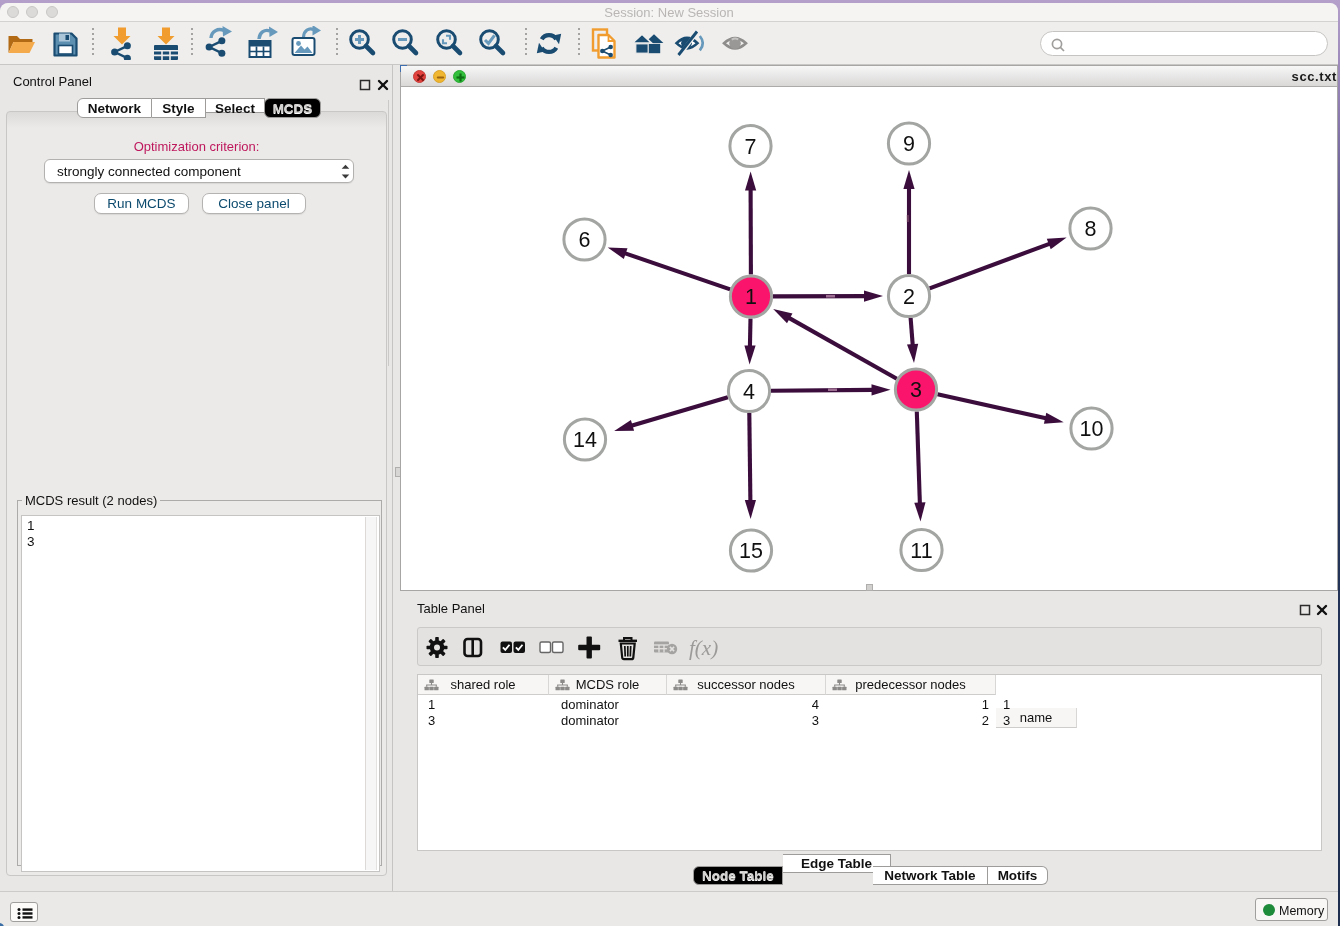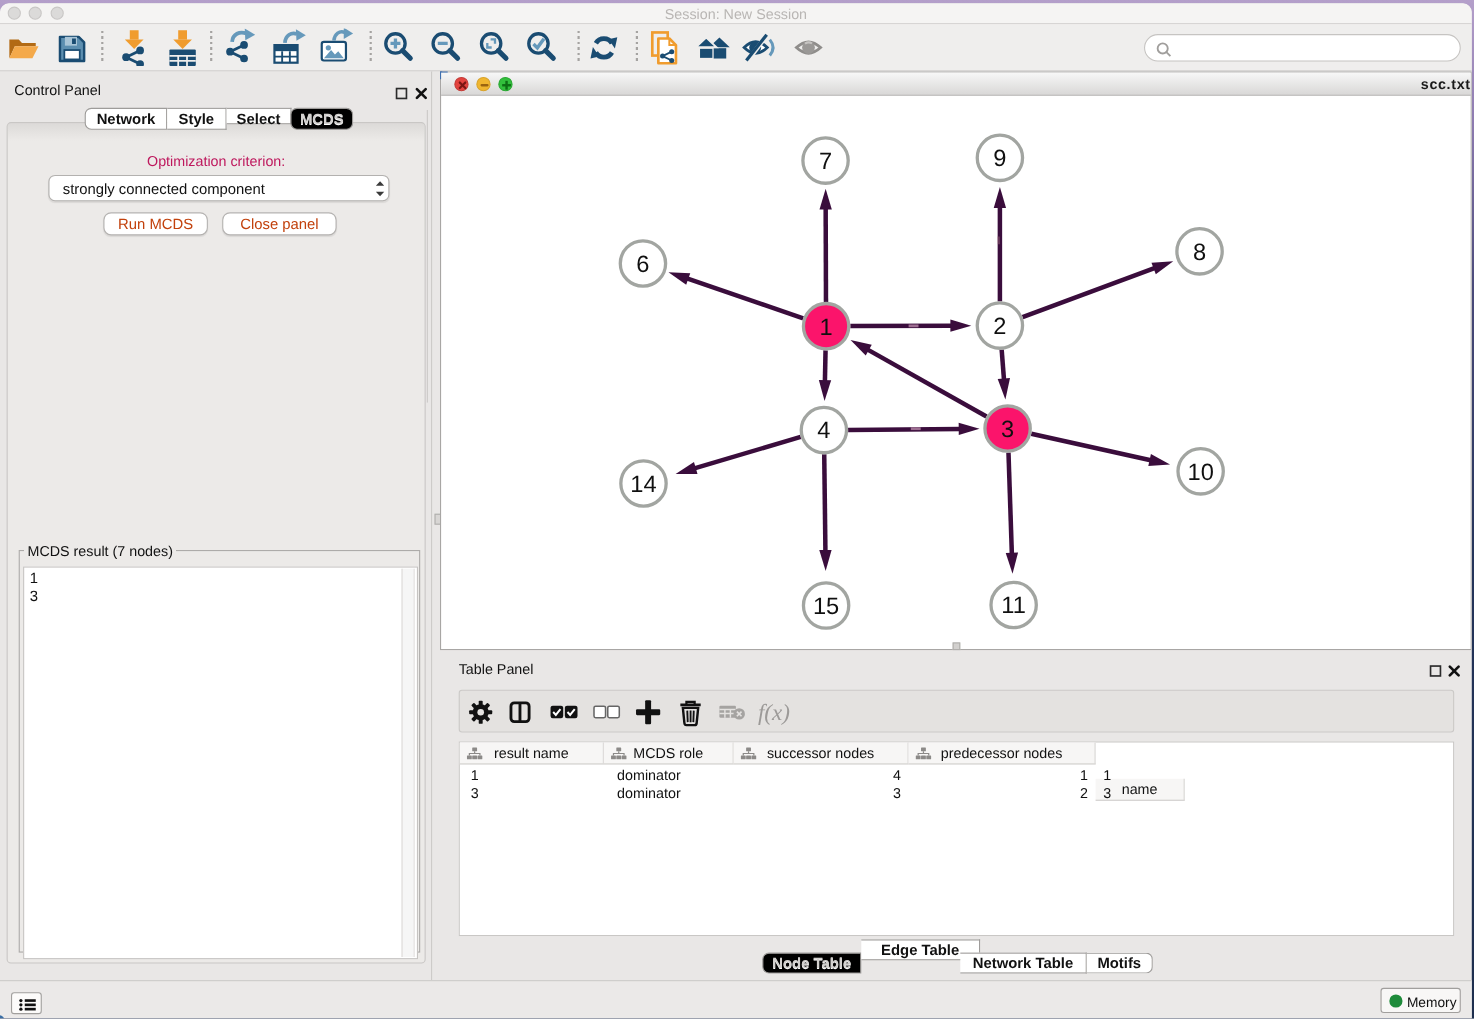--- a/index.html
+++ b/index.html
@@ -12,21 +12,21 @@
 #wintitle { position:absolute; top:2px; left:0; width:100%; text-align:center; font-size:13px; color:#b9b6b4; }
 #toolbar { position:absolute; left:0; top:19px; width:100%; height:43px; background:#efeeed; border-bottom:1px solid #c9c7c5; }
 .tbsep { position:absolute; top:6px; height:30px; width:2px; background:repeating-linear-gradient(#a5a3a1 0 2px, rgba(0,0,0,0) 2px 5px); }
 #searchbox { position:absolute; left:1040px; top:9px; width:288px; height:25px; background:#fff; border:1px solid #c6c4c2; border-radius:13px; }
 
 #cp { position:absolute; left:0; top:62px; width:393px; height:829px; background:#e9e7e6; border-right:1px solid #c6c4c2; }
 .paneltitle { font-size:13px; color:#111; }
 .tabseg { position:absolute; background:#fff; border:1px solid #9e9c9a; font-size:13.5px; font-weight:bold; color:#111; text-align:center; }
 .tabsel { background:#000000; color:#d2d0ce; text-shadow:0 1px 0 #fff; }
 #cppanel { position:absolute; left:6px; top:46px; width:381px; height:765px; border:1px solid #c9c7c5; border-radius:4px; background:linear-gradient(#dcdad8 0%, #eceae8 16px, #eceae8 100%); }
-.btn { position:absolute; background:#fff; border:1px solid #b5b3b1; border-radius:7px; font-size:13.5px; color:#c2410c; text-align:center; box-shadow:0 1px 1px rgba(0,0,0,0.08); }
+.btn { position:absolute; background:#fff; border:1px solid #b5b3b1; border-radius:7px; font-size:13.5px; color:#0c4a6e; text-align:center; box-shadow:0 1px 1px rgba(0,0,0,0.08); }
 
 #scc { position:absolute; left:400px; top:62px; width:938px; height:526px; border:1px solid #a8a6a4; background:#fff; }
 #scctitle { position:absolute; left:0; top:0; width:100%; height:21px; background:linear-gradient(#f7f7f7,#d9d8d7); border-bottom:1px solid #adabaa; }
 .fl { position:absolute; top:4px; width:13px; height:13px; border-radius:50%; }
 
 #tp { position:absolute; left:400px; top:594px; width:938px; height:294px; }
 #tptools { position:absolute; left:17px; top:30px; width:905px; height:39px; background:#e4e2e0; border:1px solid #cbc9c7; border-radius:3px; }
 #tbl { position:absolute; left:17px; top:77px; width:905px; height:177px; background:#fff; border:1px solid #c9c7c5; }
 .hcell { position:absolute; top:0; height:20px; background:#f7f6f5; border-right:1px solid #d9d7d5; border-bottom:1px solid #cfcdcb; font-size:13px; color:#111; text-align:center; line-height:20px; }
 .cell { position:absolute; font-size:13px; color:#111; line-height:16px; }
@@ -204,21 +204,21 @@
     <div style="position:absolute;left:44px;top:94px;width:310px;height:24px;background:#fff;border:1px solid #b3b1af;border-radius:6px;box-shadow:0 1px 1px rgba(0,0,0,0.08);">
       <div style="position:absolute;left:12px;top:4px;font-size:13.5px;color:#111;">strongly connected component</div>
       <svg class="icon" style="left:294px;top:3px;" width="13" height="18" viewBox="0 0 13 18">
           <polygon points="6.5,1.8 10.3,5.8 2.7,5.8" fill="#3a3a3a"></polygon>
           <polygon points="2.7,11.4 10.3,11.4 6.5,15.4" fill="#3a3a3a"></polygon>
         </svg>
     </div>
     <div class="btn" style="left:94px;top:128px;width:95px;height:21px;line-height:20px;">Run MCDS</div>
     <div class="btn" style="left:202px;top:128px;width:104px;height:21px;line-height:20px;">Close panel</div>
     <fieldset style="position:absolute;left:17px;top:428px;width:365px;height:373px;border:1px solid #adaba9;">
-      <legend style="font-size:13px;color:#111;margin-left:4px;padding:0 3px;">MCDS result (7 nodes)</legend>
+      <legend style="font-size:13px;color:#111;margin-left:4px;padding:0 3px;">MCDS result (2 nodes)</legend>
       <div style="position:absolute;left:3px;top:7px;width:359px;height:357px;background:#fff;border:1px solid #c6c4c2;">
         <div style="position:absolute;left:5px;top:2px;font-size:13.5px;line-height:16px;color:#111;">1<br>3</div>
         <div style="position:absolute;right:2px;top:1px;width:12px;height:353px;background:#f6f6f6;border-left:1px solid #dcdad8;border-right:1px solid #e4e2e0;"></div>
       </div>
     </fieldset>
   </div>
   <div class="abs" style="left:393px;top:62px;width:7px;height:829px;background:#e9e7e6;"></div>
   <div class="abs" style="left:388px;top:97px;width:1px;height:266px;background:#cbc9c7;"></div>
   <div class="abs" style="left:395px;top:464px;width:6px;height:10px;background:#d8d6d4;border:1px solid #b0aeac;"></div>
 
@@ -355,21 +355,21 @@
           </g>
           <circle cx="254" cy="21" r="5.2" fill="#a5a3a1"></circle>
           <g stroke="#e4e2e0" stroke-width="1.5">
             <line x1="251.9" y1="18.9" x2="256.1" y2="23.1"></line>
             <line x1="256.1" y1="18.9" x2="251.9" y2="23.1"></line>
           </g>
           <text x="271" y="27" font-size="21" font-style="italic" font-family="Liberation Serif, serif" fill="#9c9a98">f(x)</text>
         </svg>
       </div>
     <div id="tbl">
-      <div class="hcell" style="left:0;width:131px;">result name</div>
+      <div class="hcell" style="left:0;width:131px;">shared role</div>
       <div class="hcell" style="left:131px;width:118px;">MCDS role</div>
       <div class="hcell" style="left:249px;width:159px;">successor nodes</div>
       <div class="hcell" style="left:408px;width:170px;">predecessor nodes</div>
       <div class="hcell" style="left:578px;width:81px;margin-top:33px;">name</div>
       <svg class="icon" style="left:6px;top:4px;" width="15" height="12" viewBox="0 0 15 12">
           <g fill="#8c8a88">
             <rect x="5.3" y="0.5" width="4.4" height="3.4" rx="0.5"></rect>
             <rect x="0.5" y="7.8" width="4.4" height="3.4" rx="0.5"></rect>
             <rect x="5.3" y="7.8" width="4.4" height="3.4" rx="0.5"></rect>
             <rect x="10.1" y="7.8" width="4.4" height="3.4" rx="0.5"></rect>

